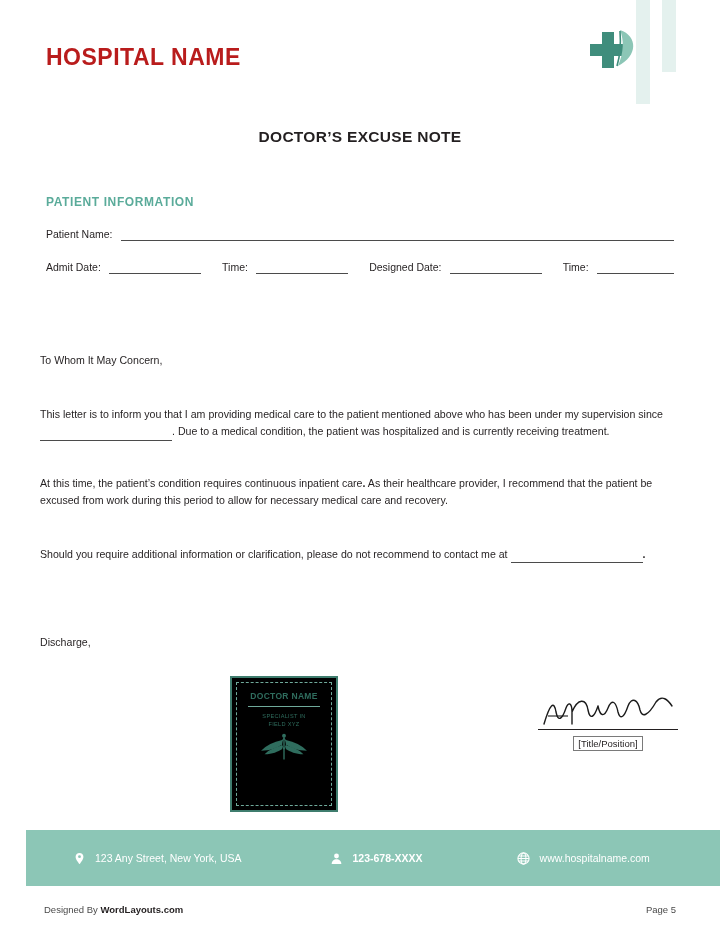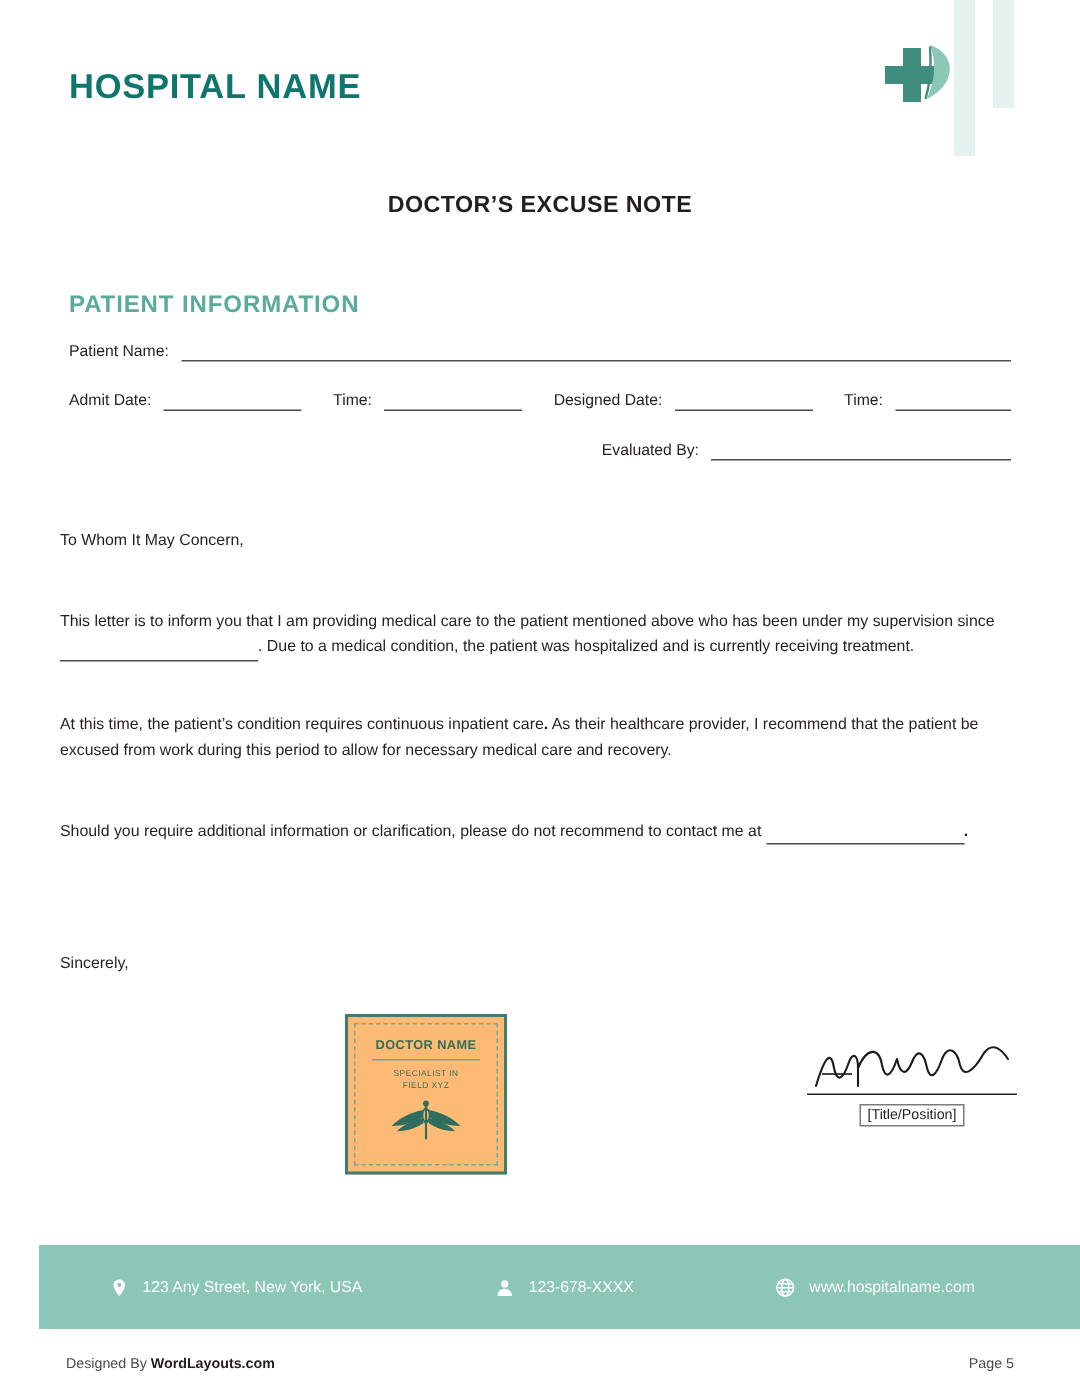--- a/index.html
+++ b/index.html
@@ -19,21 +19,21 @@
     position: relative;
     height: 110px;
   }
   .hospital-name {
     position: absolute;
     left: 46px;
     top: 44px;
     font-size: 23px;
     font-weight: bold;
     letter-spacing: 0.5px;
-    color: #0f766e;
+    color: #b91c1c;
   }
   .header-bars {
     position: absolute;
     right: 36px;
     top: 0;
   }
   .bar {
     position: absolute;
     top: 0;
     background: #e4f1ee;
@@ -57,21 +57,21 @@
     letter-spacing: 0.3px;
     margin-top: 18px;
     color: #231f20;
   }
 
   
   .section-heading {
     position: absolute;
     left: 46px;
     top: 195px;
-    font-size: 16px;
+    font-size: 12px;
     font-weight: bold;
     letter-spacing: 0.6px;
     color: #5aab9a;
   }
 
   
   .form {
     position: absolute;
     left: 46px;
     top: 228px;
@@ -132,23 +132,23 @@
   }
   .blank-inline.long { width: 132px; }
   .bold { font-weight: bold; }
 
   
   .stamp {
     position: absolute;
     left: 230px;
     top: 676px;
     width: 108px;
-    height: 107px;
+    height: 136px;
     border: 2px solid #3f7d6e;
-    background: #fdba74;
+    background: #000000;
     padding: 4px;
   }
   .stamp-inner {
     width: 100%;
     height: 100%;
     border: 1px dashed #6fa99a;
     display: flex;
     flex-direction: column;
     align-items: center;
     justify-content: flex-start;
@@ -208,21 +208,21 @@
     color: #ffffff;
     font-size: 10.5px;
     margin-left: 26px;
   }
   .fitem {
     display: flex;
     align-items: center;
     gap: 9px;
   }
   .fi-1 { margin-left: 46px; }
-  .fi-2 { margin-left: 88px; }
+  .fi-2 { margin-left: 88px; font-weight: bold; }
   .fi-3 { margin-left: 94px; }
   .fico { display: inline-flex; width: 14px; height: 14px; align-items: center; justify-content: center; }
 
   .bottom-bar {
     position: absolute;
     left: 0;
     bottom: 0;
     width: 720px;
     height: 46px;
     display: flex;
@@ -272,43 +272,39 @@
     <span class="flabel">Time:</span>
     <span class="fline w-time"></span>
     <span class="fgap"></span>
     <span class="flabel">Designed Date:</span>
     <span class="fline w-disc"></span>
     <span class="fgap"></span>
     <span class="flabel">Time:</span>
     <span class="fline w-time2"></span>
   </div>
 
-  <div class="row-eval">
-    <span class="flabel">Evaluated By:</span>
-    <span class="fline w-eval"></span>
-  </div>
 </div>
 
 <div class="body-text p-salutation">To Whom It May Concern,</div>
 
 <div class="body-text p-1">
   <span>This letter is to inform you that I am providing medical care to the patient mentioned above who has been under my supervision since</span>
   <span class="blank-inline long"></span><span>. Due to a medical condition, the patient was hospitalized and is currently receiving treatment.</span>
 </div>
 
 <div class="body-text p-2">
   <span>At this time, the patient’s condition requires continuous inpatient care</span><span class="bold">.</span><span> As their healthcare provider, I recommend that the patient be excused from work during this period to allow for necessary medical care and recovery.</span>
 </div>
 
 <div class="body-text p-3">
   <span>Should you require additional information or clarification, please do not recommend to contact me at</span>
   <span class="blank-inline long"></span><span class="bold">.</span><br>
 </div>
 
-<div class="body-text p-sincerely">Sincerely,</div>
+<div class="body-text p-sincerely">Discharge,</div>
 
 <div class="stamp">
   <div class="stamp-inner">
     <div class="stamp-name">DOCTOR NAME</div>
     <div class="stamp-rule"></div>
     <div class="stamp-spec">SPECIALIST IN</div>
     <div class="stamp-spec">FIELD XYZ</div>
     <div class="stamp-emblem">
       <svg viewBox="0 0 56 34" width="56" height="30">
         <path d="M28 4 v26" stroke="#2f6d5e" stroke-width="1.6"></path>

